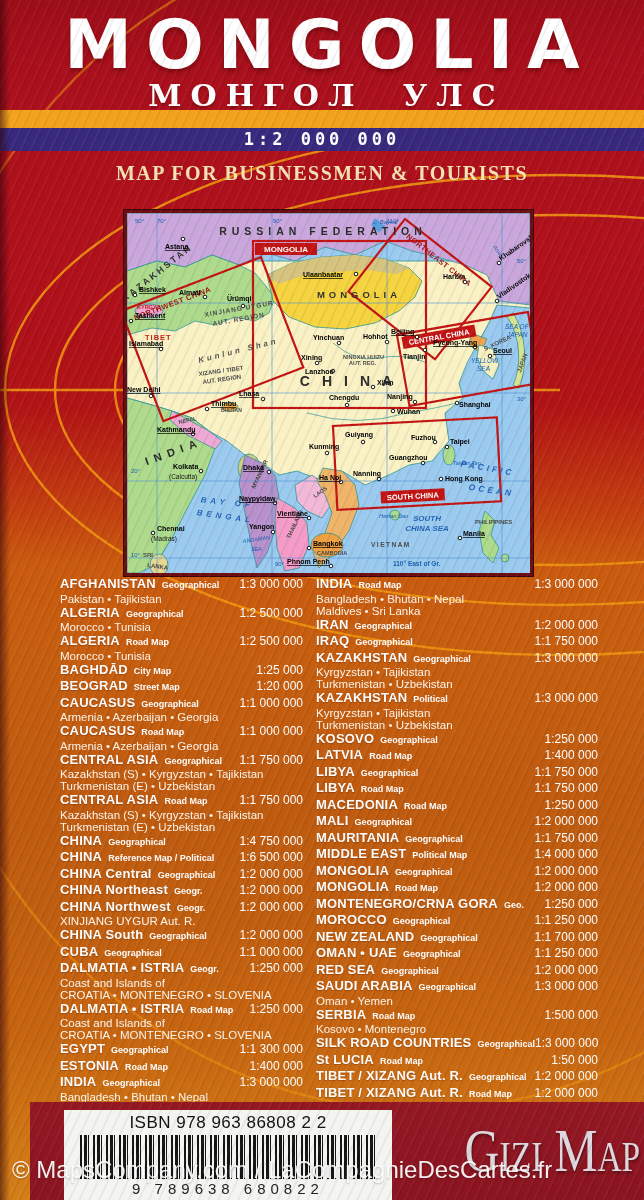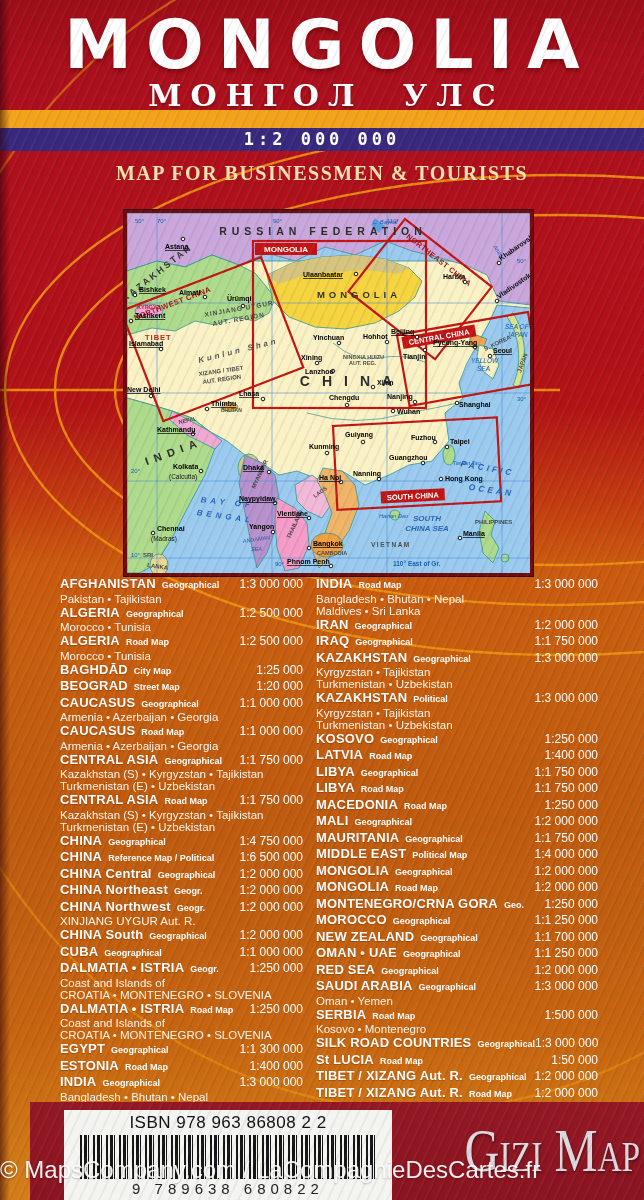--- a/index.html
+++ b/index.html
@@ -76,21 +76,21 @@
   .isbn{font-size:17px;color:#111;text-align:center;padding-top:3px;letter-spacing:.5px;
     font-family:"Liberation Sans",sans-serif;}
   .bars{height:44px;margin:2px 16px 0 16px;
     background:repeating-linear-gradient(90deg,#151515 0 2px,transparent 2px 4px,#151515 4px 7px,transparent 7px 8px,#151515 8px 9px,transparent 9px 13px);}
   .digits{font-size:15px;color:#222;text-align:center;letter-spacing:5px;margin-top:1px;}
   .publisher{position:absolute;right:4px;top:4px;height:90px;line-height:88px;
     font-family:"Liberation Serif",serif;font-variant:small-caps;font-size:62px;
     color:#ddd8dd;text-shadow:1px 2px 3px rgba(0,0,0,.4);
     transform:scaleX(.78);transform-origin:right center;white-space:nowrap;}
 
-  .watermark{position:absolute;left:0;top:1156px;z-index:7;color:rgba(255,255,255,.93);
+  .watermark{position:absolute;left:12px;top:1156px;z-index:7;color:rgba(255,255,255,.93);
     font-size:24px;font-family:"Liberation Sans",sans-serif;
     text-shadow:0 1px 2px rgba(0,0,0,.25);white-space:nowrap;}
 </style>
 </head>
 <body>
 
 <div class="page">
 
   <svg class="bg-arcs" width="644" height="1200">
     <g stroke="#ee9410" stroke-width="2.4" fill="none" opacity="0.9">

